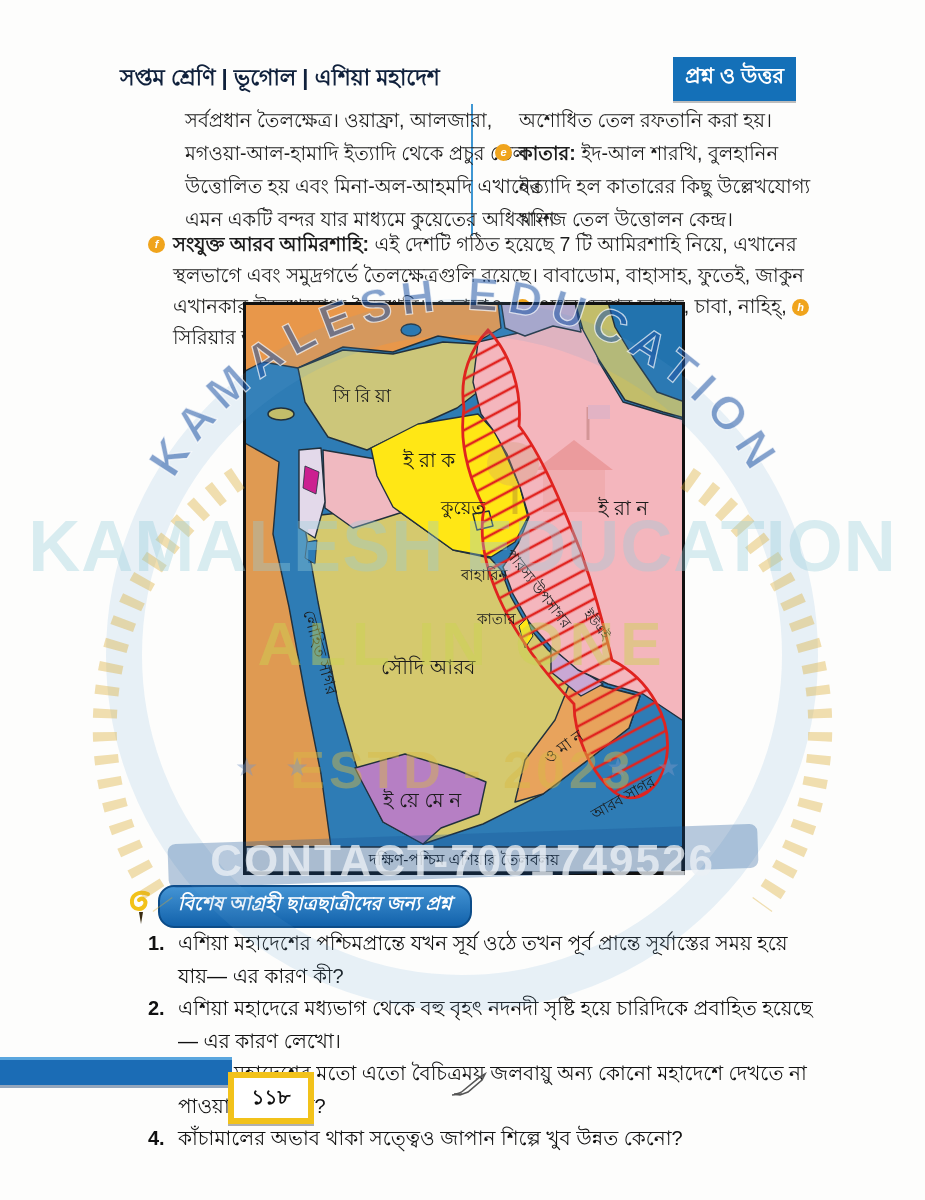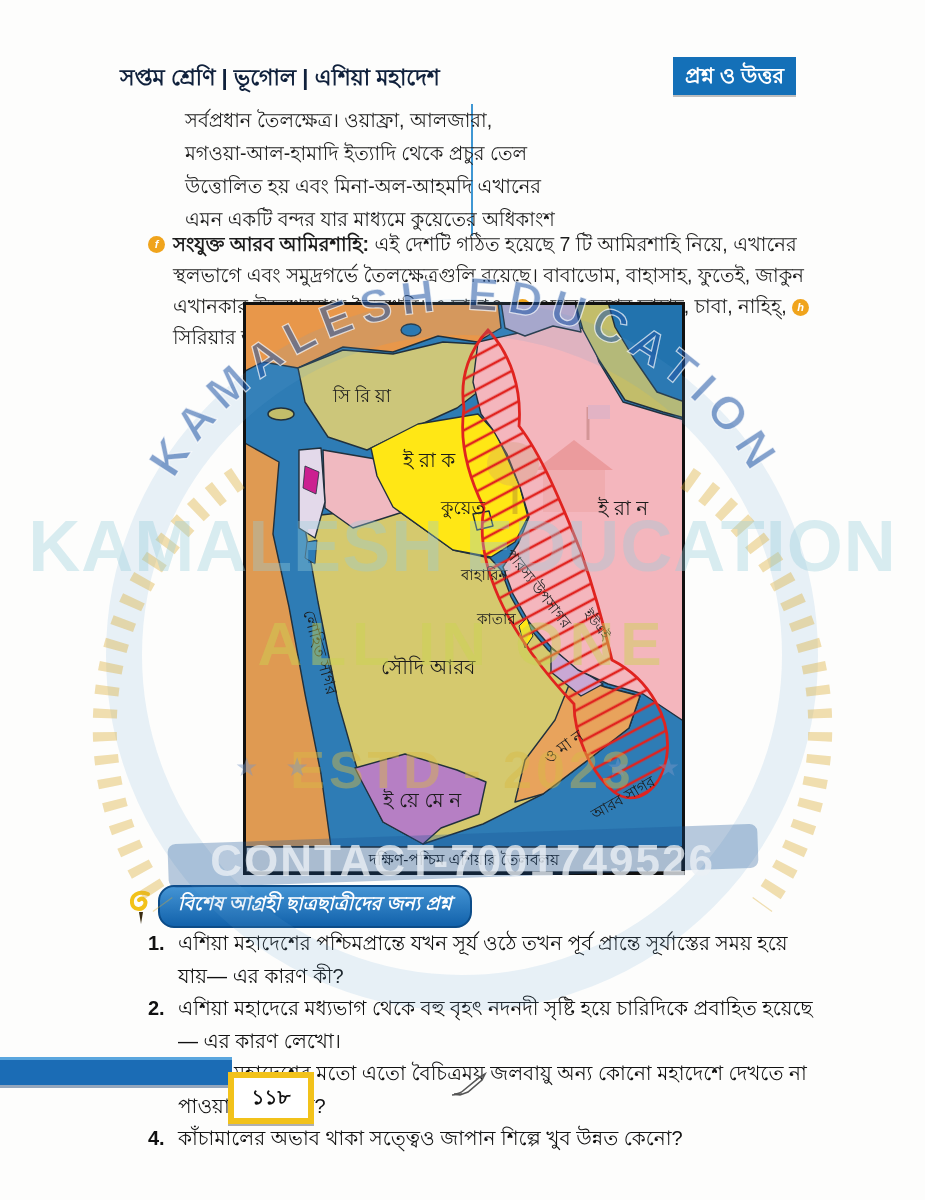--- a/index.html
+++ b/index.html
@@ -4,21 +4,21 @@
 <style>
   html,body{margin:0;padding:0;}
   body{background:#9aa0a6;font-family:"Liberation Sans","DejaVu Sans",sans-serif;}
   .page{position:relative;width:925px;height:1200px;margin:0 auto;background:#fdfdfc;overflow:hidden;}
 
   
   .content{position:absolute;inset:0;z-index:2;}
 
   .header-title{position:absolute;top:60px;left:120px;font-size:22px;font-weight:bold;color:#10213c;}
   .header-badge{position:absolute;top:57px;right:129px;background:#1470b8;color:#fff;
-    font-size:21px;font-weight:bold;padding:3px 12px 0;box-shadow:0 2px 0 rgba(0,0,0,.25);}
+    font-size:21px;font-weight:bold;padding:3px 12px 6px;box-shadow:0 2px 0 rgba(0,0,0,.25);}
 
   .two-col{position:absolute;top:104px;left:185px;width:628px;display:flex;}
   .col-left{width:276px;border-right:2px solid #3f97d3;padding-right:10px;}
   .col-left .tline{font-size:19.5px;line-height:33px;color:#1c1c1c;white-space:nowrap;}
   .col-right{width:320px;padding-left:22px;}
   .col-right .tline{font-size:19.5px;line-height:33px;color:#1c1c1c;}
   .hang{position:relative;padding-left:24px;}
   .bullet{display:inline-flex;align-items:center;justify-content:center;width:17px;height:17px;
     border-radius:50%;background:#f0a41c;color:#fff;font-size:11px;font-weight:bold;
     font-style:italic;vertical-align:2px;}
@@ -70,20 +70,26 @@
 
     <div class="header-title">সপ্তম শ্রেণি | ভূগোল | এশিয়া মহাদেশ</div>
     <div class="header-badge">প্রশ্ন ও উত্তর</div>
 
     <div class="two-col">
       <div class="col-left">
         <div class="tline">সর্বপ্রধান তৈলক্ষেত্র। ওয়াফ্রা, আলজারা,</div>
         <div class="tline">মগওয়া-আল-হামাদি ইত্যাদি থেকে প্রচুর তেল</div>
         <div class="tline">উত্তোলিত হয় এবং মিনা-অল-আহমদি এখানের</div>
         <div class="tline">এমন একটি বন্দর যার মাধ্যমে কুয়েতের অধিকাংশ</div>
+      </div>
+      <div class="col-right">
+        <div class="tline" style="padding-left:24px;">অশোধিত তেল রফতানি করা হয়।</div>
+        <div class="tline hang">
+          <span class="bullet abs">e</span><span class="bold">কাতার:</span><span> ইদ-আল শারখি, বুলহানিন ইত্যাদি হল কাতারের কিছু উল্লেখযোগ্য খনিজ তেল উত্তোলন কেন্দ্র।</span>
+        </div>
       </div>
     </div>
 
     <div class="para-f">
       <div class="hangwrap">
         <span class="bullet abs">f</span><span class="bold">সংযুক্ত আরব আমিরশাহি:</span><span> এই দেশটি গঠিত হয়েছে 7 টি আমিরশাহি নিয়ে, এখানের স্থলভাগে এবং সমুদ্রগর্ভে তৈলক্ষেত্রগুলি রয়েছে। বাবাডোম, বাহাসাহ, ফুতেই, জাকুন এখানকার উল্লেখযোগ্য তৈলখনি। এ ছাড়াও, </span><span class="bullet">g</span><span> ওমান দেশের ফাহাদ, চাবা, নাহিহ্, </span><span class="bullet">h</span><span> সিরিয়ার আল-ইজবা, ওমর ইত্যাদি উল্লেখযোগ্য।</span>
       </div>
     </div>
 
     <div class="map-wrap">

